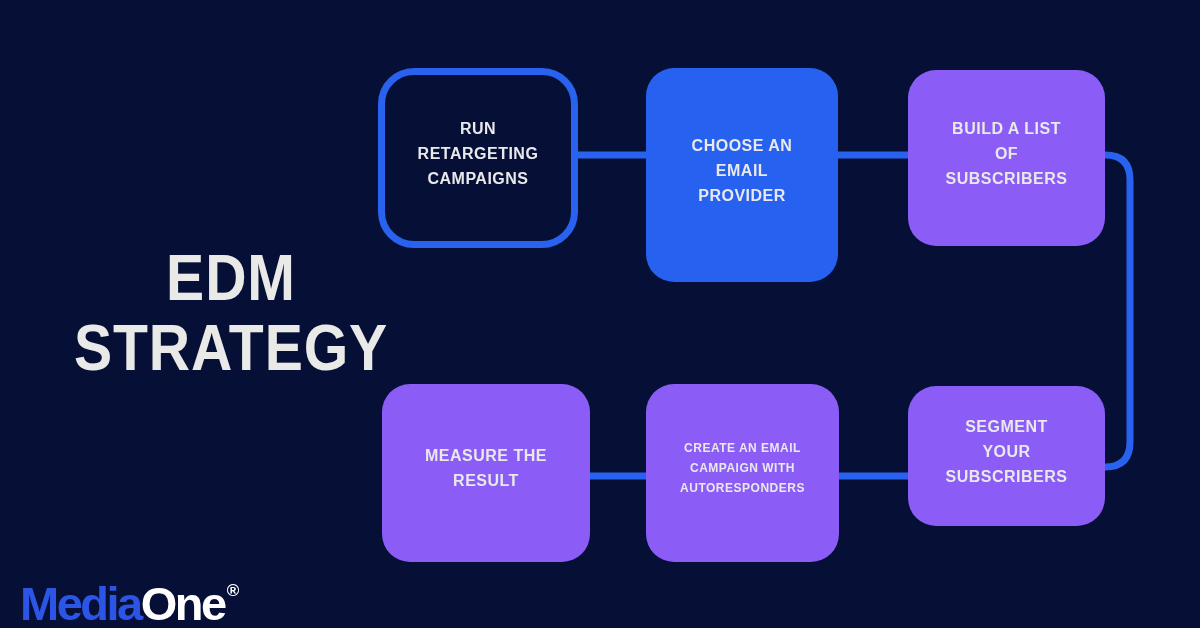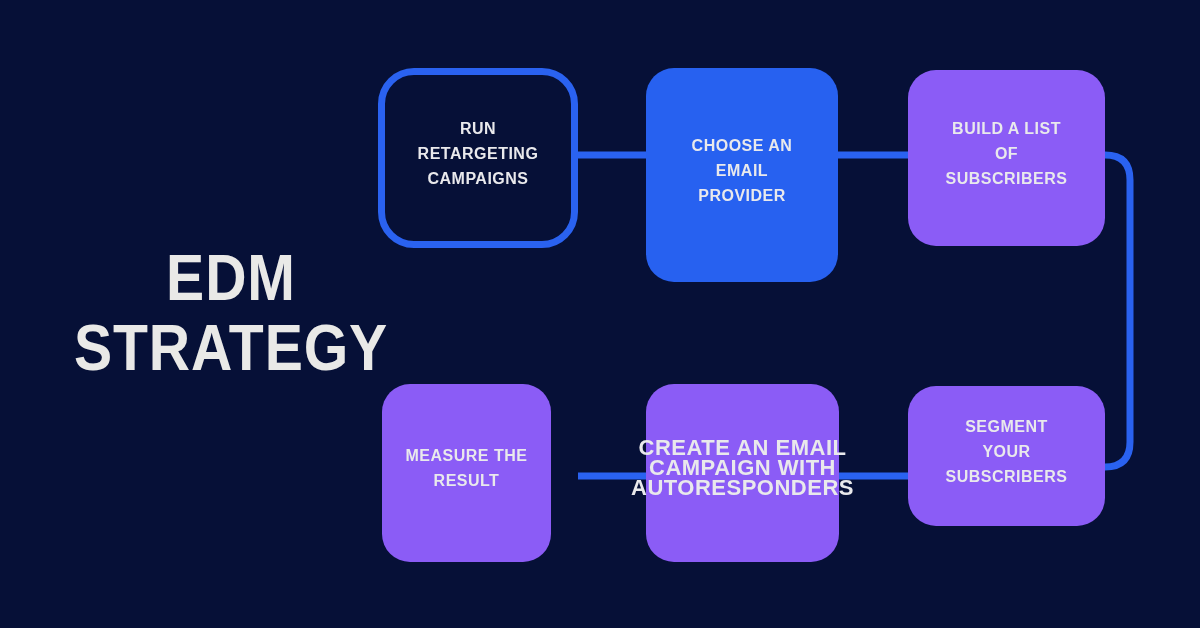--- a/index.html
+++ b/index.html
@@ -54,35 +54,35 @@
   .node .label {
     color: #E9E9EC;
     font-weight: 700;
     font-size: 16px;
     line-height: 25px;
     text-align: center;
     white-space: pre-line;
     letter-spacing: 0.5px;
   }
   .node .label.small {
-    font-size: 22px;
+    font-size: 12px;
     line-height: 20px;
   }
   .node.outline-blue {
     border: 7px solid #2A62F0;
     border-radius: 36px;
     background: transparent;
   }
   .node.filled-blue   { background: #2761F0; }
   .node.filled-orange { background: #8b5cf6; }
 
   .node-1 { left: 378px; top:  68px; width: 200px; height: 180px; }
   .node-2 { left: 646px; top:  68px; width: 192px; height: 214px; }
   .node-3 { left: 908px; top:  70px; width: 197px; height: 176px; }
-  .node-4 { left: 382px; top: 384px; width: 169px; height: 178px; }
+  .node-4 { left: 382px; top: 384px; width: 208px; height: 178px; }
   .node-5 { left: 646px; top: 384px; width: 193px; height: 178px; }
   .node-6 { left: 908px; top: 386px; width: 197px; height: 140px; }
 
   .logo {
     position: absolute;
     left: 20px;
     top: 566px;
     font-weight: 700;
     font-size: 47px;
     line-height: 50px;
@@ -143,14 +143,17 @@
 CAMPAIGN WITH
 AUTORESPONDERS</span>
   </div>
 
   <div class="node node-6 filled-orange">
     <span class="label">SEGMENT
 YOUR
 SUBSCRIBERS</span>
   </div>
 
+  <div class="logo">
+    <span class="part-media">Media</span><span class="part-one">One</span><span class="reg">®</span>
+  </div>
 
 </div>
 
 </body></html>

